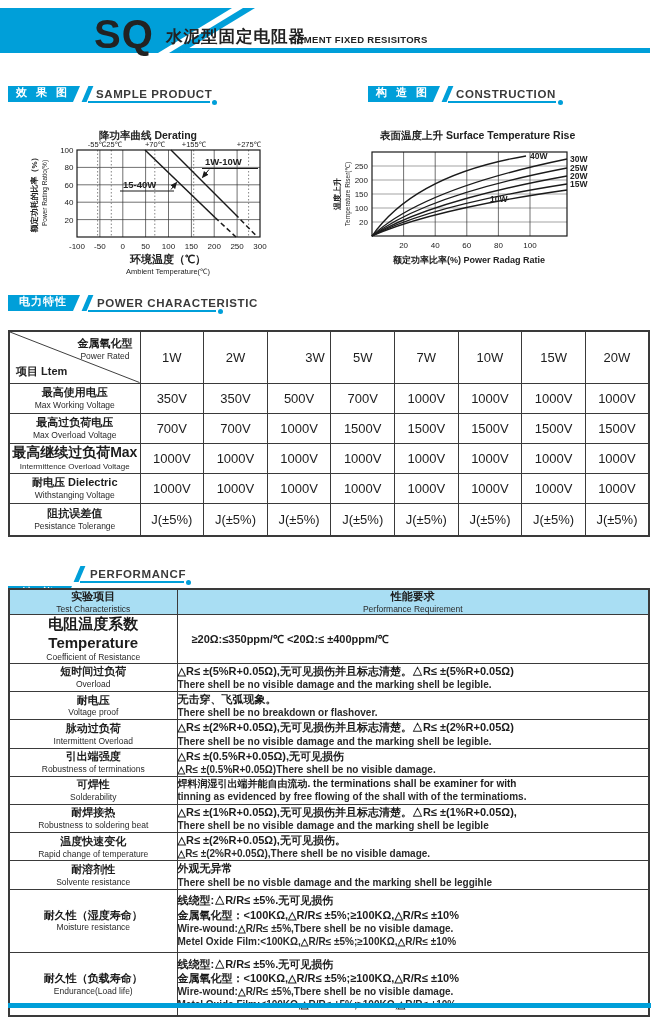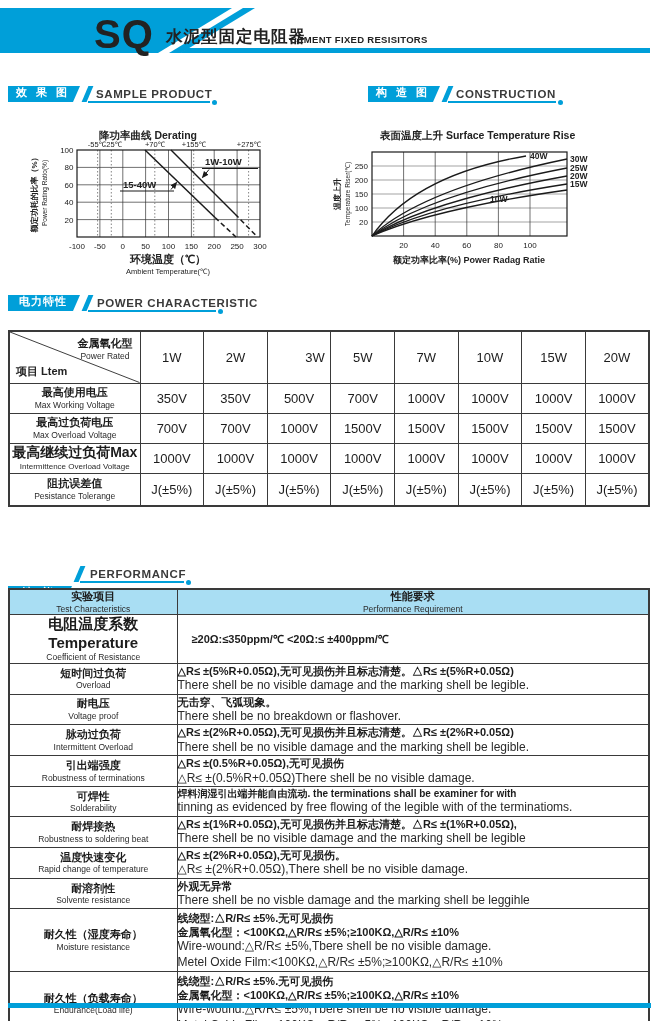--- a/index.html
+++ b/index.html
@@ -36,21 +36,21 @@
 
   .corner{position:relative;}
   .diag{position:absolute;inset:0;}
   .diag svg{width:100%;height:100%;display:block;}
   .corner-top{position:absolute;right:7px;top:5px;text-align:center;}
   .corner-bottom{position:absolute;left:6px;bottom:4px;font-size:11px;font-weight:bold;}
 
   .req{padding:3px 8px;text-align:left;}
   .rl{display:block;}
   .rl.cnl{font-size:11px;font-weight:600;color:#1c1c1c;line-height:1.3;}
-  .rl.enl{font-size:12px;font-weight:400;color:#2a2a2a;line-height:1.3;}
+  .rl.enl{font-size:10px;font-weight:700;color:#2a2a2a;line-height:1.3;}
   .req-big{font-size:12px;font-weight:600;padding-left:14px;}
 
   .hdr-row th{background:var(--hdr);}
 
   .footer-bar{position:absolute;left:8px;width:643px;top:1003px;height:5px;background:var(--blue);}
 </style>
 </head>
 <body>
 
 <div class="page">
@@ -294,20 +294,34 @@
           </td>
       <td class="val">1000V</td>
       <td class="val">1000V</td>
       <td class="val">1000V</td>
       <td class="val">1000V</td>
       <td class="val">1000V</td>
       <td class="val">1000V</td>
       <td class="val">1000V</td>
       <td class="val">1000V</td>
     </tr>
+    <tr style="height:30px;">
+      <td class="cell-c">
+            <div class="cn">耐电压 Dielectric</div>
+            <div class="en">Withstanging Voltage</div>
+          </td>
+      <td class="val">1000V</td>
+      <td class="val">1000V</td>
+      <td class="val">1000V</td>
+      <td class="val">1000V</td>
+      <td class="val">1000V</td>
+      <td class="val">1000V</td>
+      <td class="val">1000V</td>
+      <td class="val">1000V</td>
+    </tr>
     <tr style="height:33px;">
       <td class="cell-c">
             <div class="cn">阻抗误差值</div>
             <div class="en">Pesistance Tolerange</div>
           </td>
       <td class="val">J(±5%)</td>
       <td class="val">J(±5%)</td>
       <td class="val">J(±5%)</td>
       <td class="val">J(±5%)</td>
       <td class="val">J(±5%)</td>
@@ -394,21 +408,21 @@
             <span class="rl enl">△R≤ ±(0.5%R+0.05Ω)There shell be no visible damage.</span>
           </td>
     </tr>
     <tr style="height:28px;">
       <td class="cell-c">
             <div class="cn">可焊性</div>
             <div class="en">Solderability</div>
           </td>
       <td class="req">
             <span class="rl cnl" style="font-size:10px;">焊料润湿引出端并能自由流动. the terminations shall be examiner for with</span>
-            <span class="rl enl">tinning as evidenced by free flowing of the legible with of the terminatioms.</span>
+            <span class="rl enl">tinning as evidenced by free flowing of the shall with of the terminatioms.</span>
           </td>
     </tr>
     <tr style="height:28px;">
       <td class="cell-c">
             <div class="cn">耐焊接热</div>
             <div class="en">Robustness to soldering beat</div>
           </td>
       <td class="req">
             <span class="rl cnl">△R≤ ±(1%R+0.05Ω),无可见损伤并且标志清楚。△R≤ ±(1%R+0.05Ω),</span>
             <span class="rl enl">There shell be no visible damage and the marking shell be legible</span>

